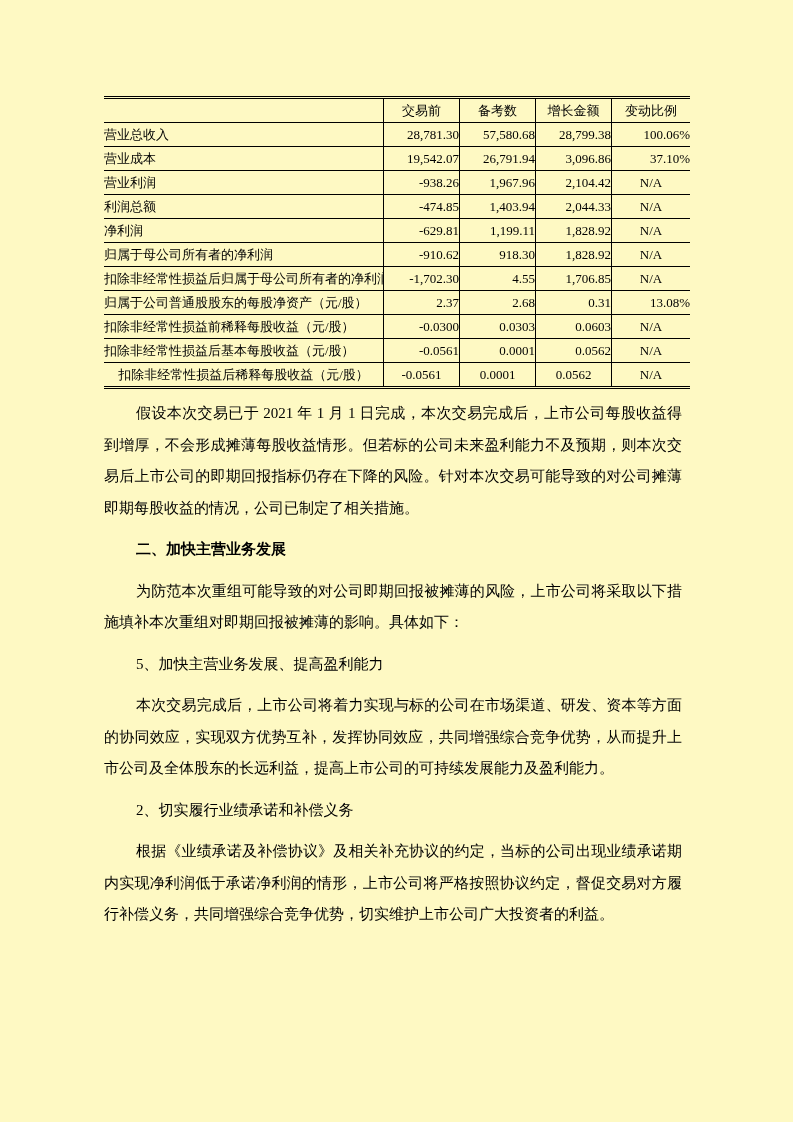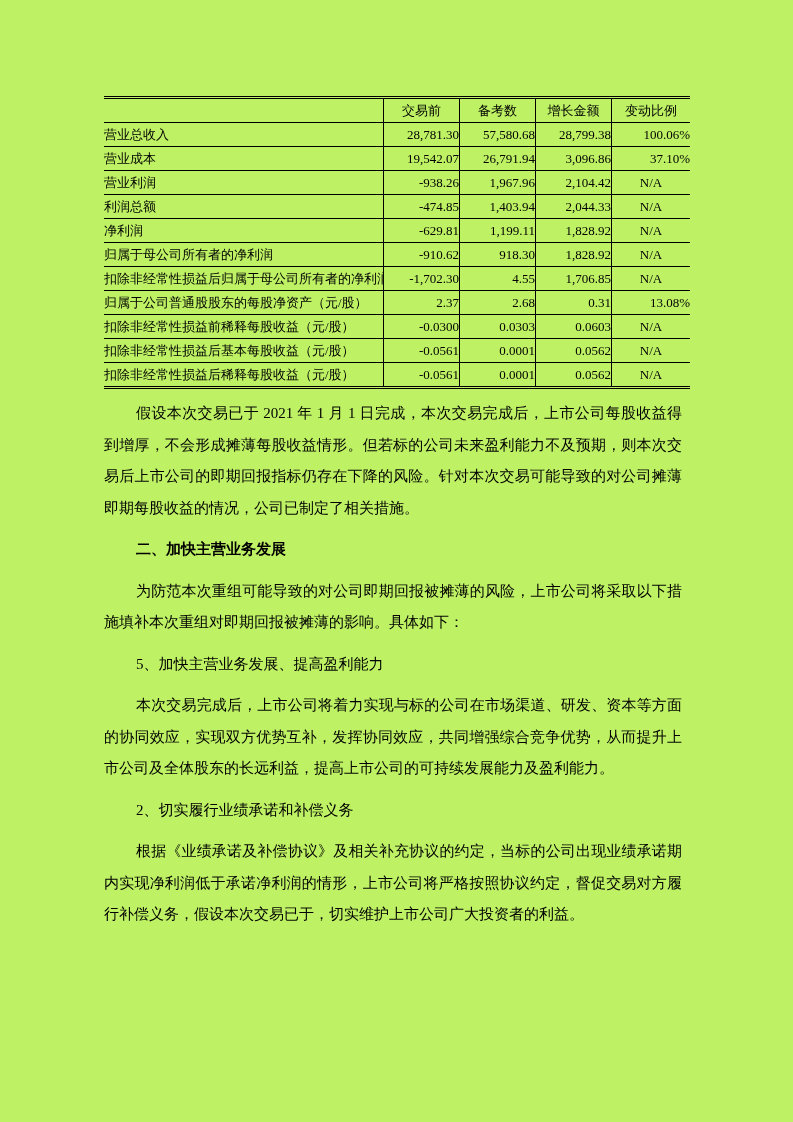--- a/index.html
+++ b/index.html
@@ -1,20 +1,20 @@
 <!DOCTYPE html>
 <html><head>
 <meta charset="utf-8">
 <style>
   html, body { margin: 0; padding: 0; background: #ffffff; }
   .page {
     position: relative;
     width: 793px;
     height: 1122px;
-    background: #bef264;
+    background: #fef9c3;
     color: #000000;
     font-family: "Liberation Serif", "DejaVu Serif", serif;
     overflow: hidden;
   }
   .content {
     position: absolute;
     left: 104px;
     top: 96px;
     width: 586px;
   }
@@ -33,21 +33,21 @@
     border-bottom: 1px solid #000;
     height: 23px;
     line-height: 23px;
     padding: 0;
     font-weight: normal;
     white-space: nowrap;
     overflow: hidden;
     vertical-align: middle;
   }
   table.fin th:last-child, table.fin td:last-child { border-right: none; }
-  table.fin tr:last-child td { border-bottom: none; }
+  table.fin tr:last-child td { border-bottom: none; text-align: center; }
   .c-head  { text-align: center; }
   .c-label { text-align: left;  padding-left: 7px;  padding-right: 2px; }
   .c-num   { text-align: right; padding-right: 7px; }
   .c-center{ text-align: center; }
   
   .body {
     margin-top: 9px;
     font-size: 15px;
     line-height: 31.5px;
     text-align: justify;
@@ -170,17 +170,17 @@
       <p class="heading">二、加快主营业务发展</p>
 
       <p>为防范本次重组可能导致的对公司即期回报被摊薄的风险，上市公司将采取以下措施填补本次重组对即期回报被摊薄的影响。具体如下：</p>
 
       <p>5、加快主营业务发展、提高盈利能力</p>
 
       <p>本次交易完成后，上市公司将着力实现与标的公司在市场渠道、研发、资本等方面的协同效应，实现双方优势互补，发挥协同效应，共同增强综合竞争优势，从而提升上市公司及全体股东的长远利益，提高上市公司的可持续发展能力及盈利能力。</p>
 
       <p>2、切实履行业绩承诺和补偿义务</p>
 
-      <p>根据《业绩承诺及补偿协议》及相关补充协议的约定，当标的公司出现业绩承诺期内实现净利润低于承诺净利润的情形，上市公司将严格按照协议约定，督促交易对方履行补偿义务，假设本次交易已于，切实维护上市公司广大投资者的利益。</p>
+      <p>根据《业绩承诺及补偿协议》及相关补充协议的约定，当标的公司出现业绩承诺期内实现净利润低于承诺净利润的情形，上市公司将严格按照协议约定，督促交易对方履行补偿义务，共同增强综合竞争优势，切实维护上市公司广大投资者的利益。</p>
     </div>
 
   </div>
 </div>
 
 </body></html>

